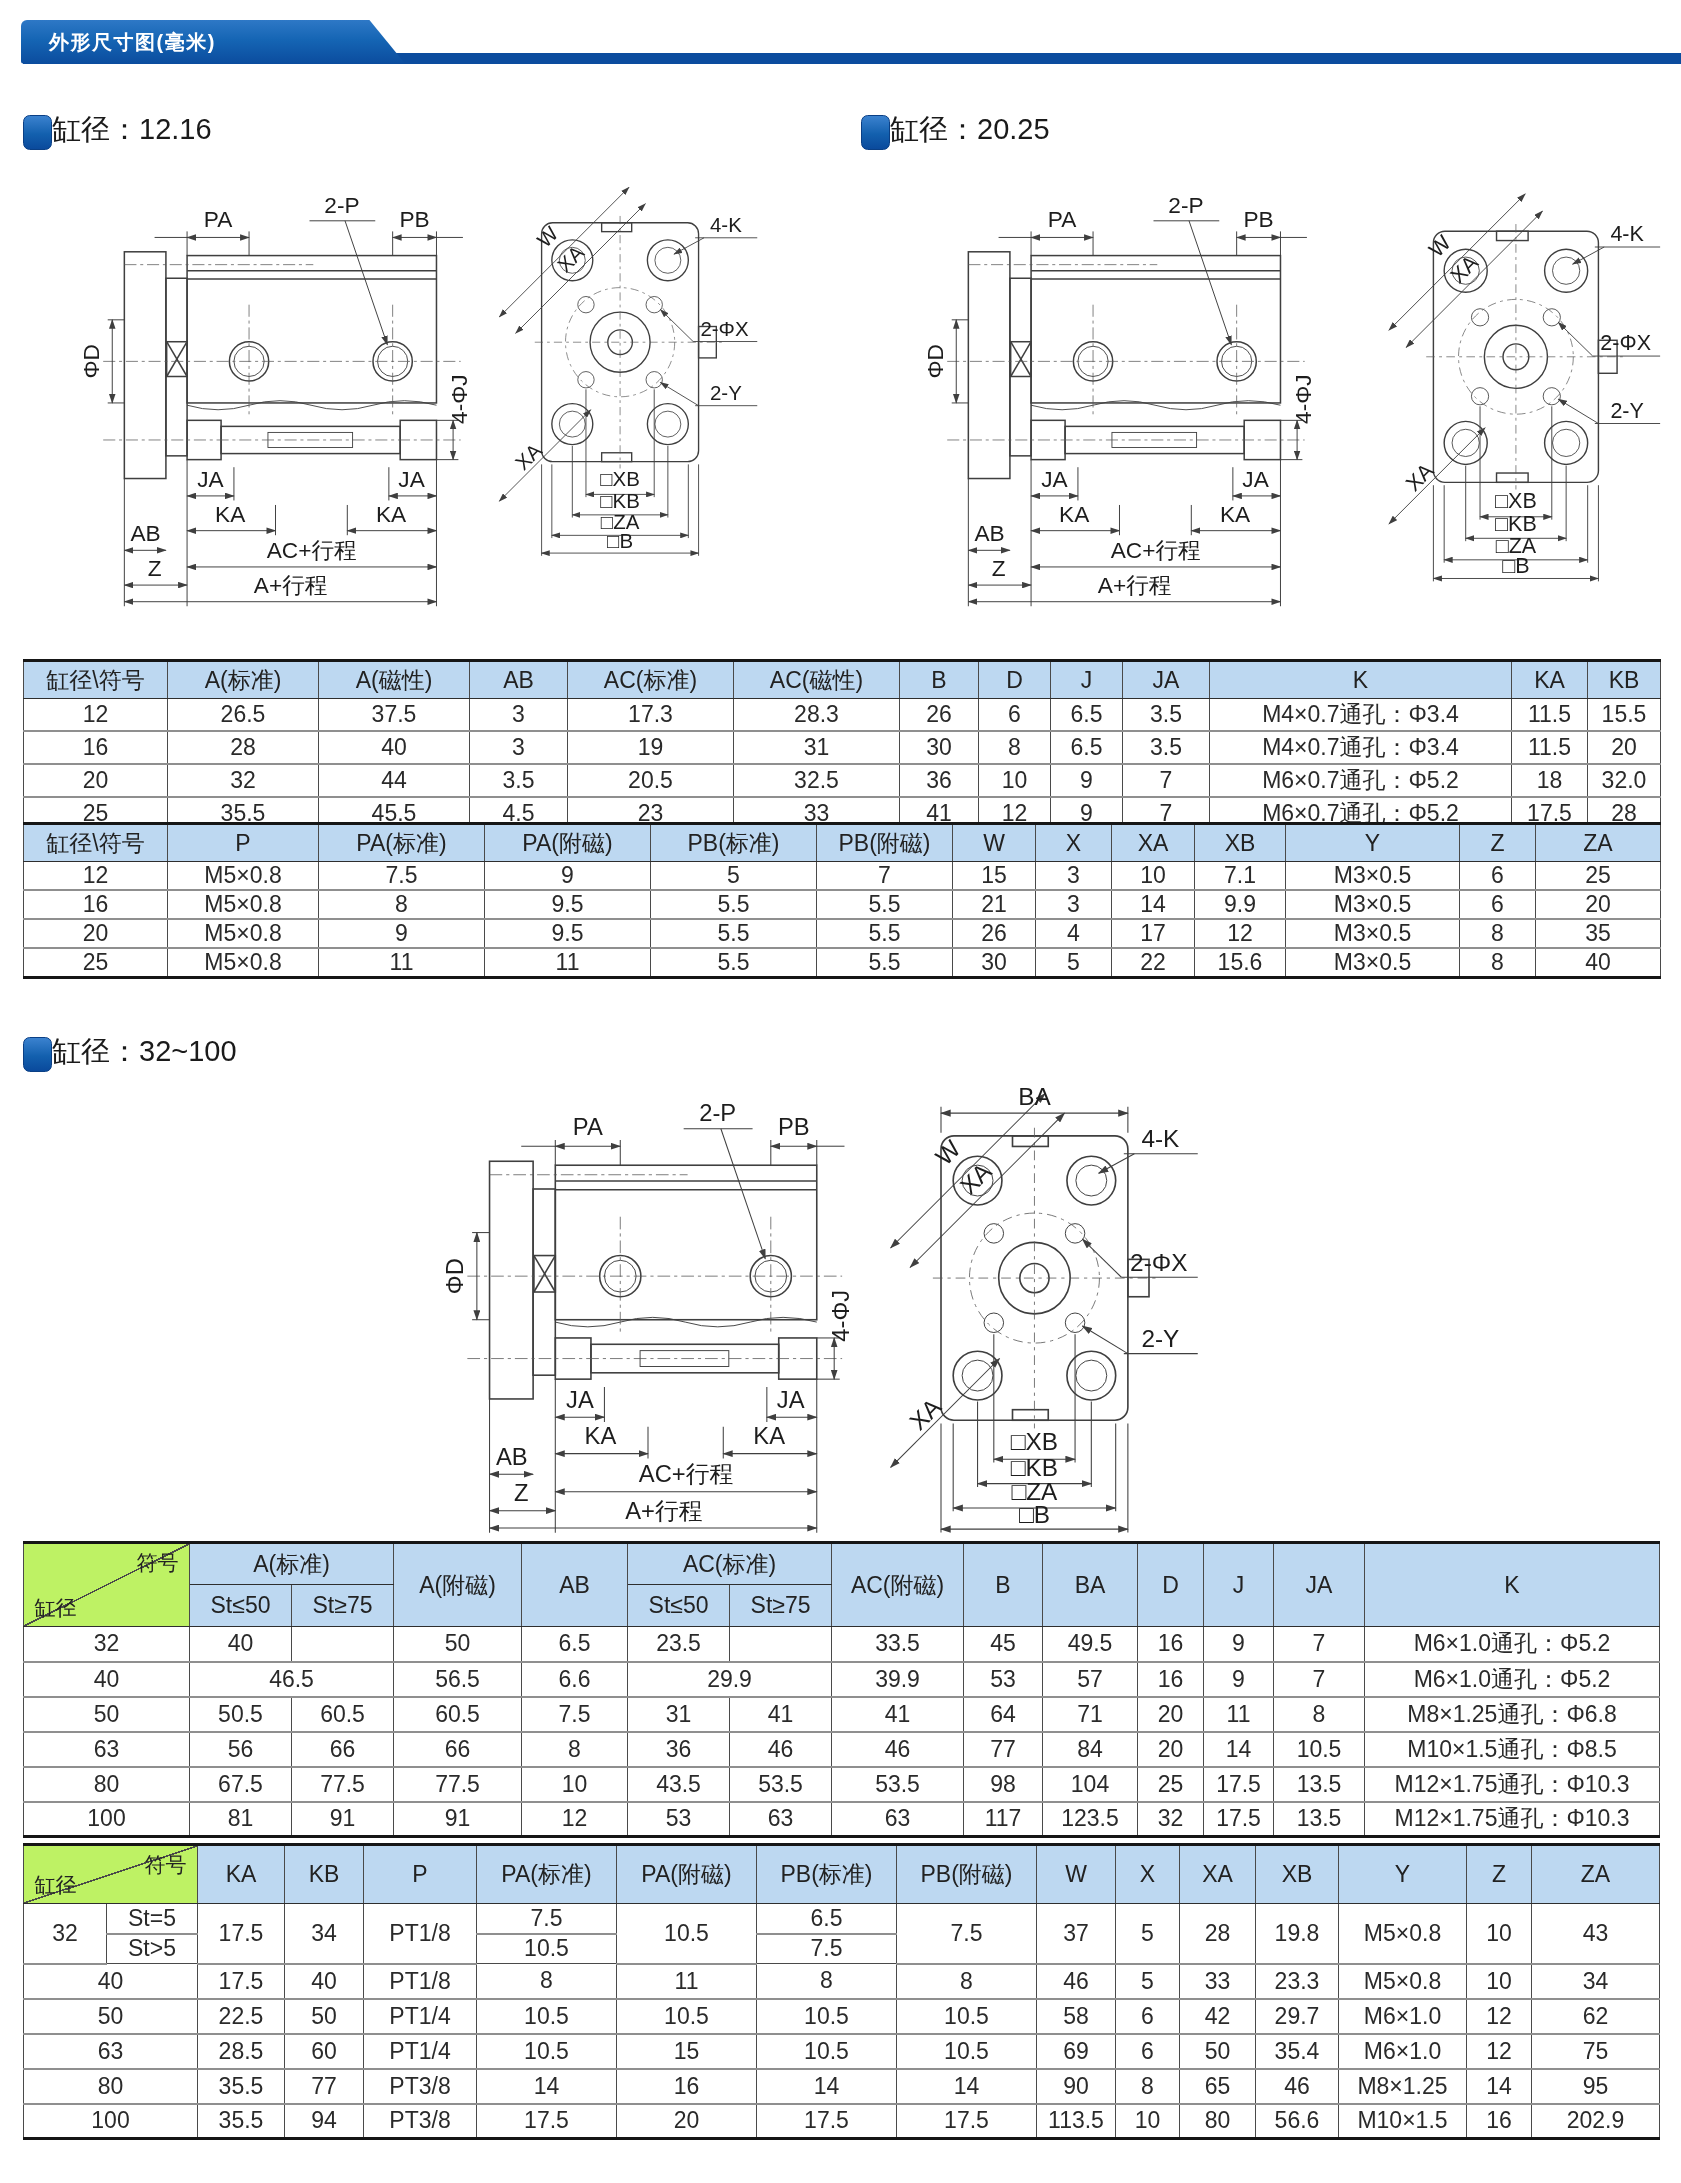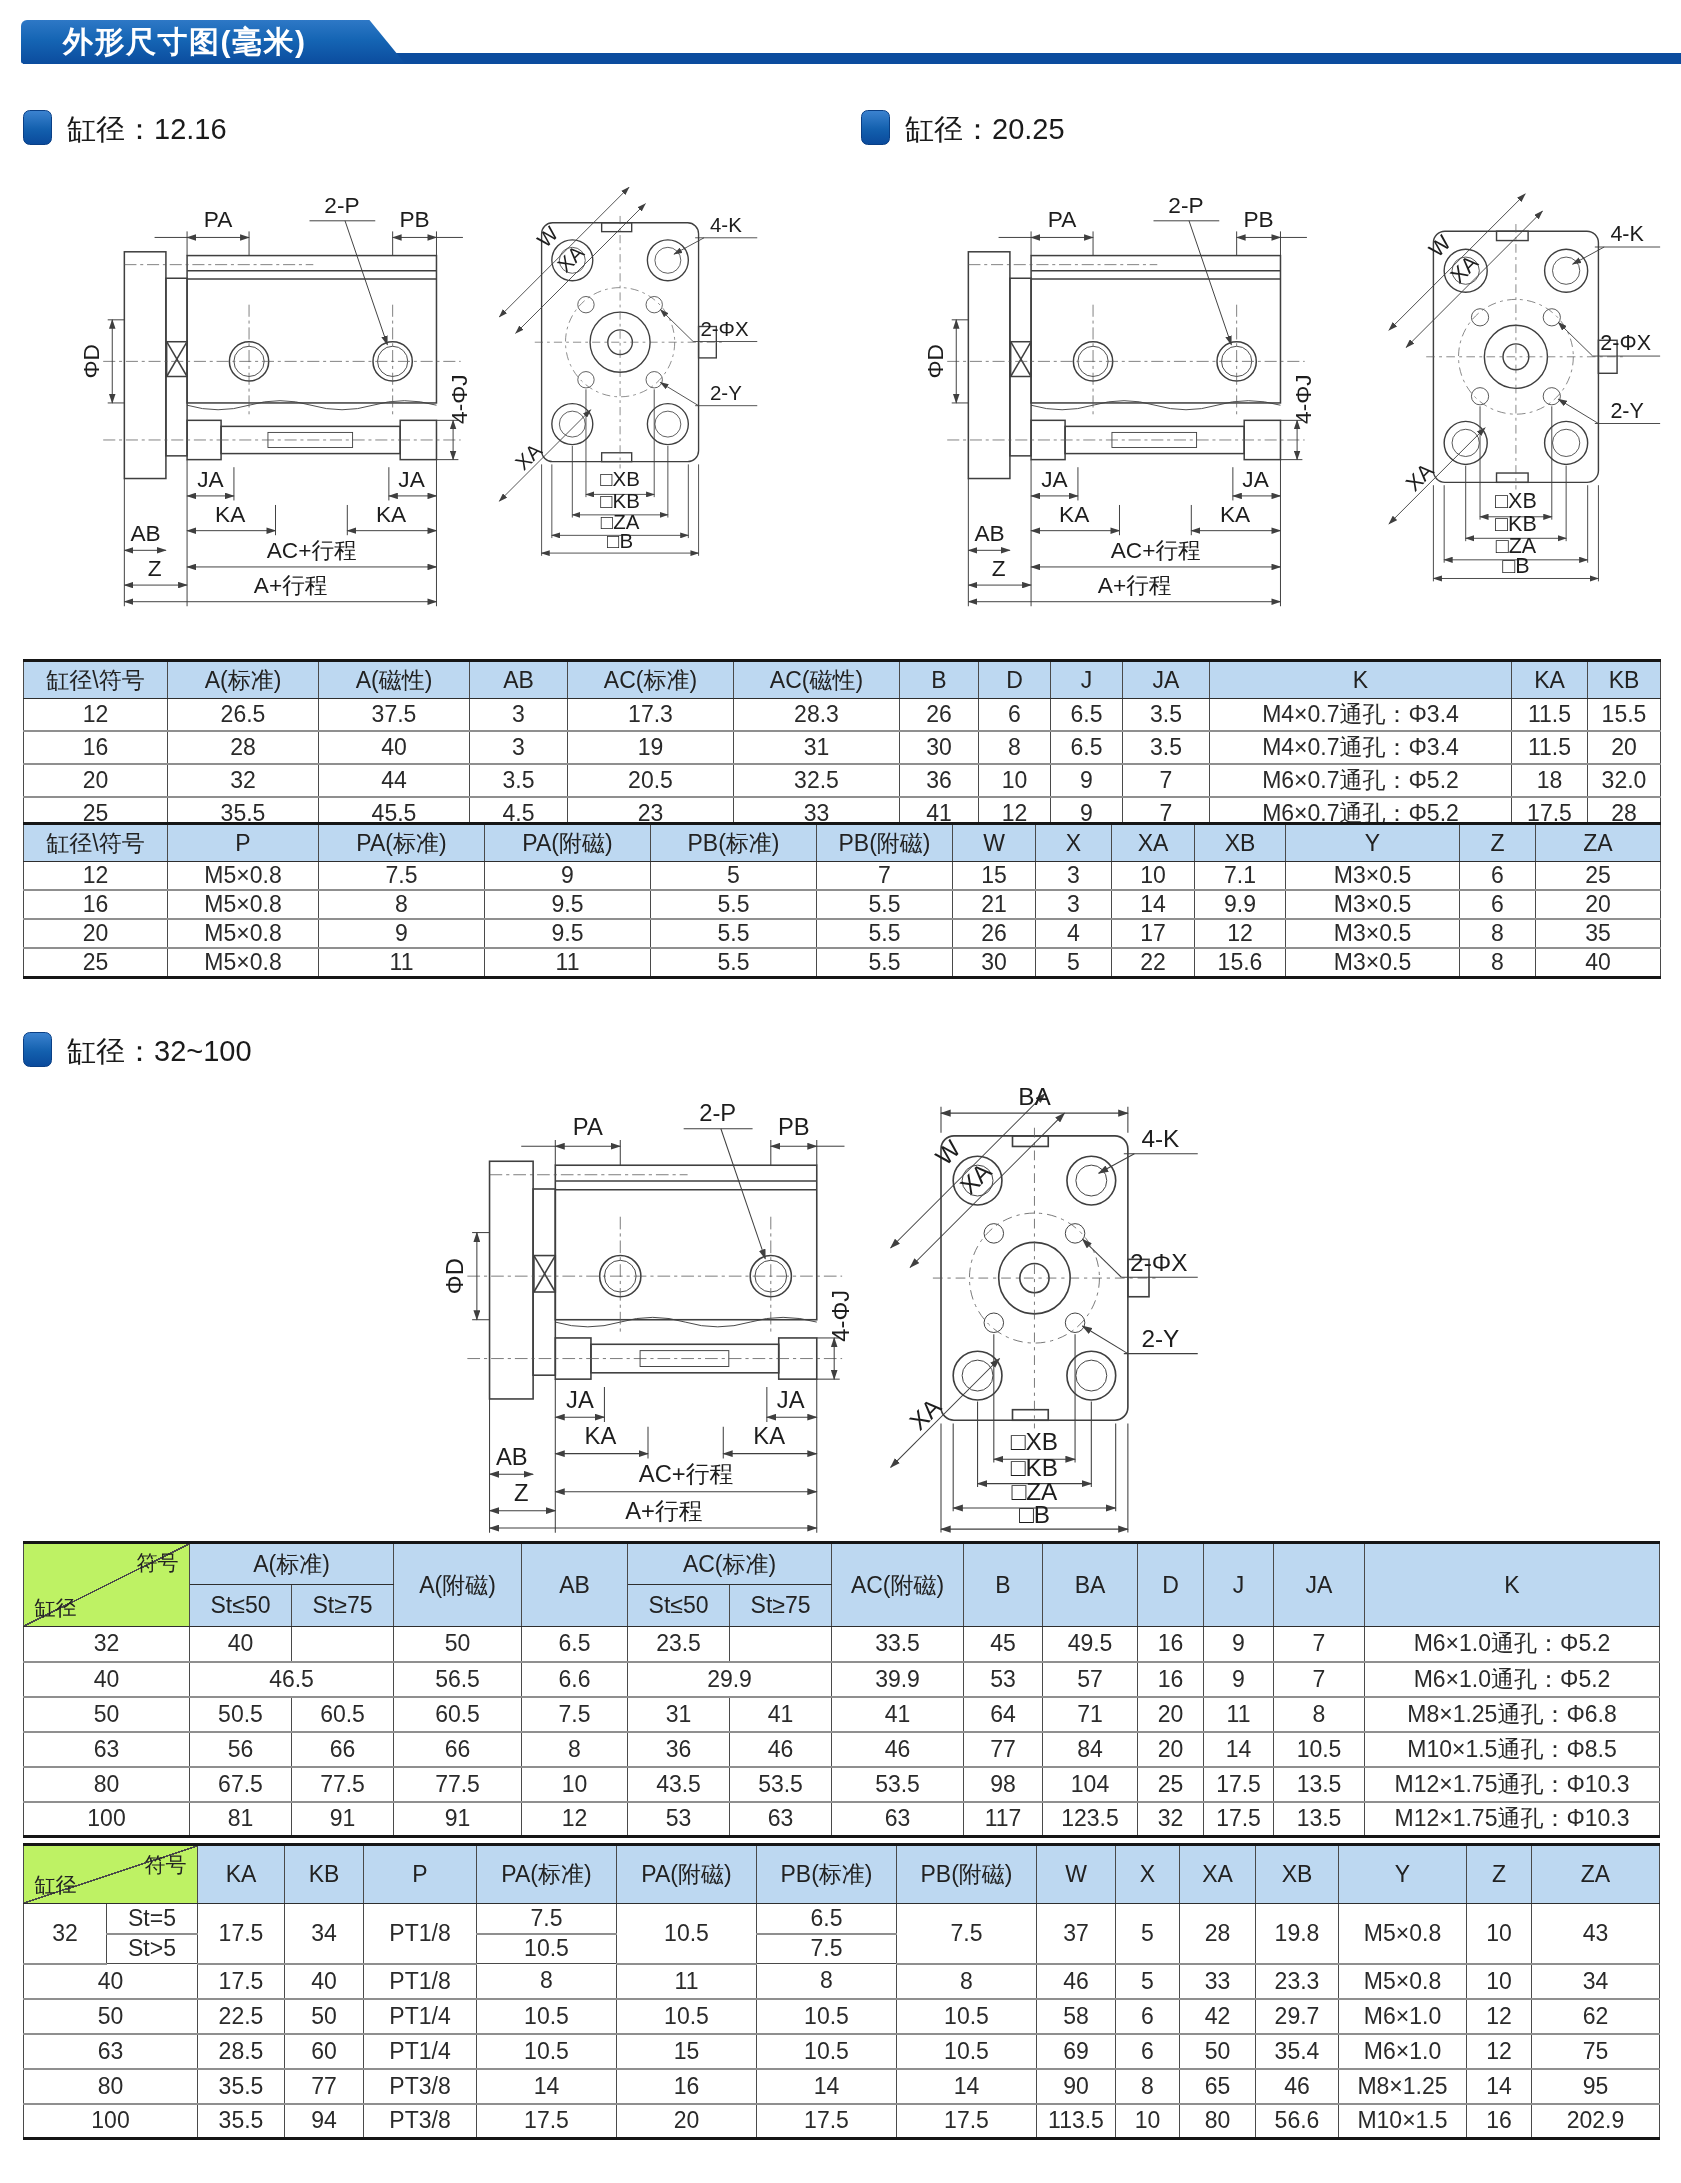--- a/index.html
+++ b/index.html
@@ -4,28 +4,28 @@
 <title>外形尺寸图</title>
 <style>
   *{margin:0;padding:0;box-sizing:border-box}
   html,body{background:#ffffff}
   body{font-family:"Liberation Sans",sans-serif;color:#222}
   #page{position:relative;width:1682px;height:2183px;background:#fff;overflow:hidden}
 
   
   .banner{position:absolute;left:21px;top:19.6px;width:384px;height:44px;
     background:linear-gradient(180deg,#2e78c6 0%,#1565b4 45%,#0b4c9e 100%);
-    color:#fff;font-size:30px;font-weight:bold;line-height:44px;padding-left:42px;
+    color:#fff;font-size:20px;font-weight:bold;line-height:44px;padding-left:28px;
     letter-spacing:1.5px;z-index:2;
     clip-path:polygon(0 0,calc(100% - 36px) 0,100% 100%,0 100%);
     border-radius:6px 0 0 3px;}
   .banner-bar{position:absolute;left:23px;top:53px;right:0;height:10.6px;background:#0b4c9e;z-index:1}
 
   
-  .sec{position:absolute;display:flex;align-items:flex-start;gap:15px}
+  .sec{position:absolute;display:flex;align-items:flex-end;}
   .sec .bullet{width:29px;height:35px;border-radius:6.8px;
     background:linear-gradient(180deg,#3b82cf 0%,#1360ae 55%,#0a4a9c 100%);
     border:1.5px solid #0a3f85}
   .sec .sec-label{font-size:29px;color:#1a1a1a}
 
   
   table{border-collapse:collapse;position:absolute;table-layout:fixed;background:#fff;
     border-top:3px solid #161616;border-bottom:3px solid #161616;
     border-left:0.8px solid #4a4a4a;border-right:0.8px solid #4a4a4a}
   th,td{border:0.8px solid #4a4a4a;text-align:center;vertical-align:middle;

